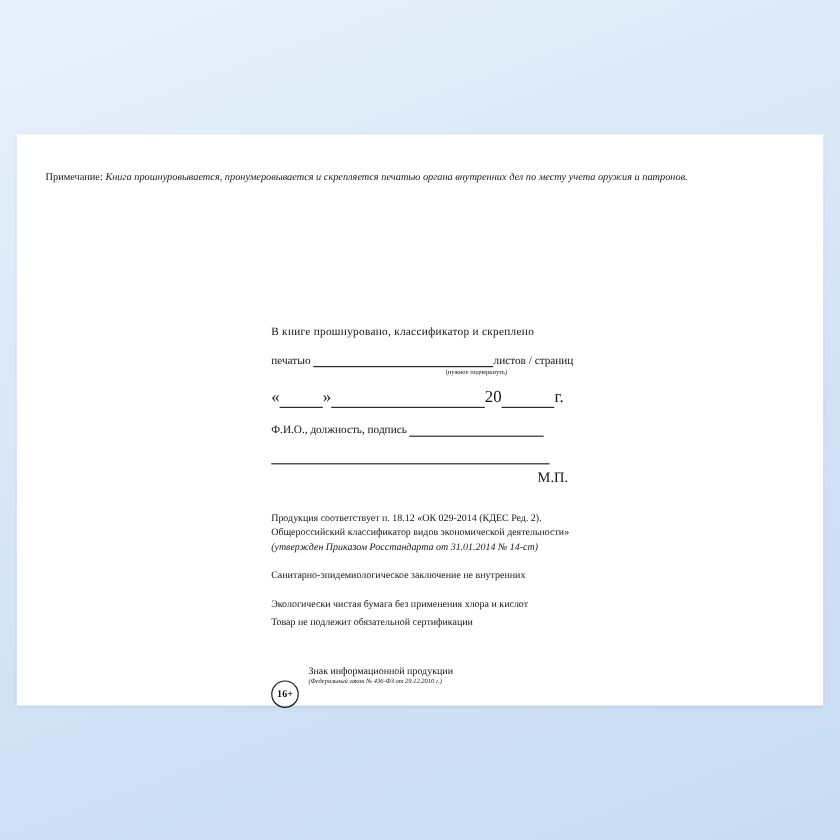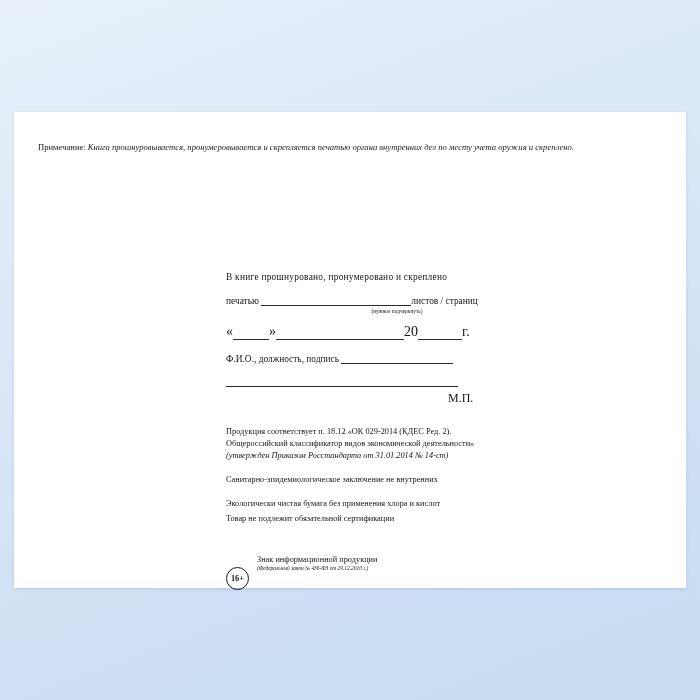--- a/index.html
+++ b/index.html
@@ -148,26 +148,26 @@
 </style>
 </head>
 <body>
 
 <div id="stage">
   <div id="backdrop"></div>
 
   <div id="page">
 
     <div class="note">
-      <span class="lead">Примечание:</span><span> Книга прошнуровывается, пронумеровывается и скрепляется печатью органа внутренних дел по месту учета оружия и скреплено.</span>
+      <span class="lead">Примечание:</span><span> Книга прошнуровывается, пронумеровывается и скрепляется печатью органа внутренних дел по месту учета оружия и патронов.</span>
     </div>
 
     <div class="block">
 
-      <div class="l1">В книге прошнуровано, пронумеровано и скреплено</div>
+      <div class="l1">В книге прошнуровано, классификатор и скреплено</div>
 
       <div class="l2">
         <span>печатью</span>
         <span class="fill" style="width:150px"></span><span>листов / страниц</span>
       </div>
       <div class="sub">(нужное подчеркнуть)</div>
 
       <div class="l3">
         <span>«</span><span class="fill" style="width:36px"></span><span>»</span><span class="fill" style="width:128px"></span><span>20</span><span class="fill" style="width:44px"></span><span>г.</span>
       </div>

